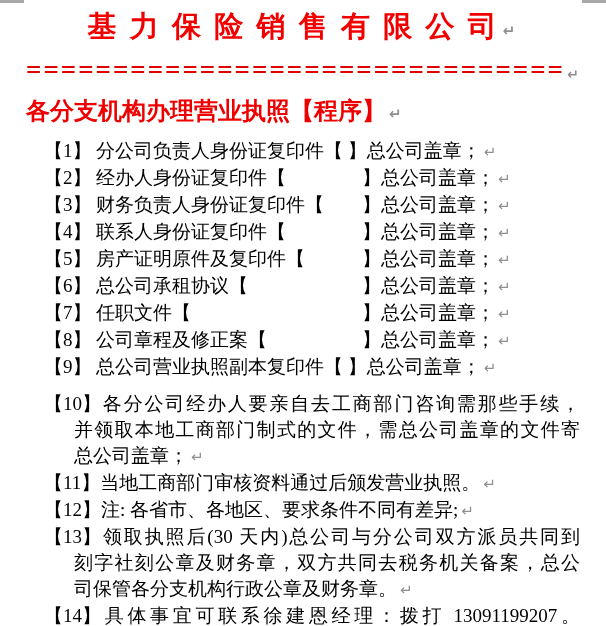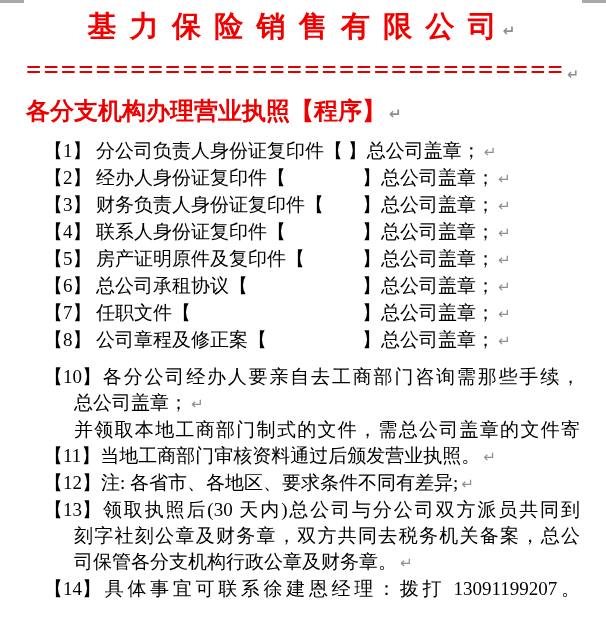--- a/index.html
+++ b/index.html
@@ -62,25 +62,26 @@
     <div class="item"><span class="marker">【4】</span><span>联系人身份证复印件【　　　　】总公司盖章；</span><span class="pilcrow">↵</span></div>
 
     <div class="item"><span class="marker">【5】</span><span>房产证明原件及复印件【　　　】总公司盖章；</span><span class="pilcrow">↵</span></div>
 
     <div class="item"><span class="marker">【6】</span><span>总公司承租协议【　　　　　　】总公司盖章；</span><span class="pilcrow">↵</span></div>
 
     <div class="item"><span class="marker">【7】</span><span>任职文件【　　　　　　　　　】总公司盖章；</span><span class="pilcrow">↵</span></div>
 
     <div class="item"><span class="marker">【8】</span><span>公司章程及修正案【　　　　　】总公司盖章；</span><span class="pilcrow">↵</span></div>
 
+    <div class="item"><span class="marker">【9】</span><span>总公司营业执照副本复印件【 】总公司盖章；</span><span class="pilcrow">↵</span></div>
 
     <div class="item multi gap">
       <div class="line justify"><span class="marker">【10】</span><span>各分公司经办人要亲自去工商部门咨询需那些手续，</span></div>
+      <div class="cont justify">并领取本地工商部门制式的文件，需总公司盖章的文件寄</div>
       <div class="cont"><span>总公司盖章；</span><span class="pilcrow">↵</span></div>
-      <div class="cont justify">并领取本地工商部门制式的文件，需总公司盖章的文件寄</div>
     </div>
 
     <div class="item multi"><span class="marker">【11】</span><span>当地工商部门审核资料通过后颁发营业执照。</span><span class="pilcrow">↵</span></div>
 
     <div class="item multi"><span class="marker">【12】</span><span>注: 各省市、各地区、要求条件不同有差异;</span><span class="pilcrow">↵</span></div>
 
     <div class="item multi">
       <div class="line justify"><span class="marker">【13】</span><span>领取执照后(30 天内)总公司与分公司双方派员共同到</span></div>
       <div class="cont justify">刻字社刻公章及财务章，双方共同去税务机关备案，总公</div>
       <div class="cont"><span>司保管各分支机构行政公章及财务章。</span><span class="pilcrow">↵</span></div>

